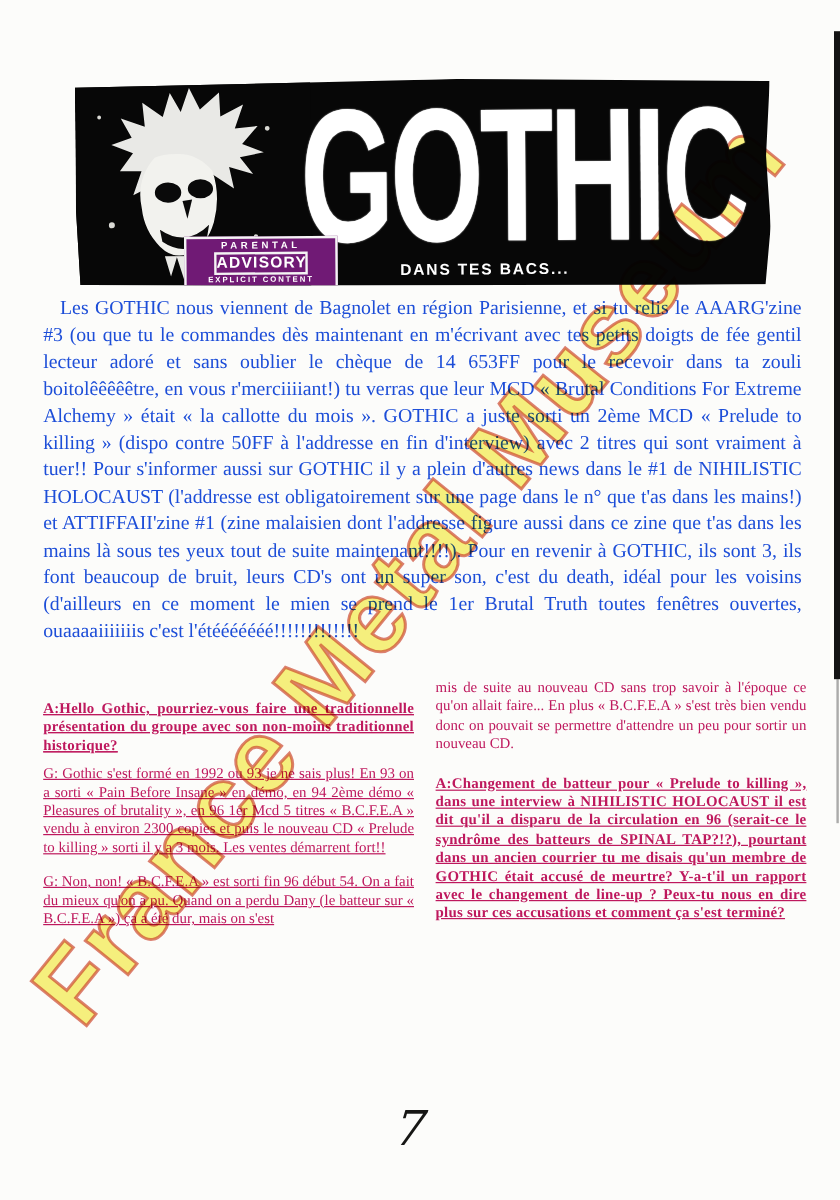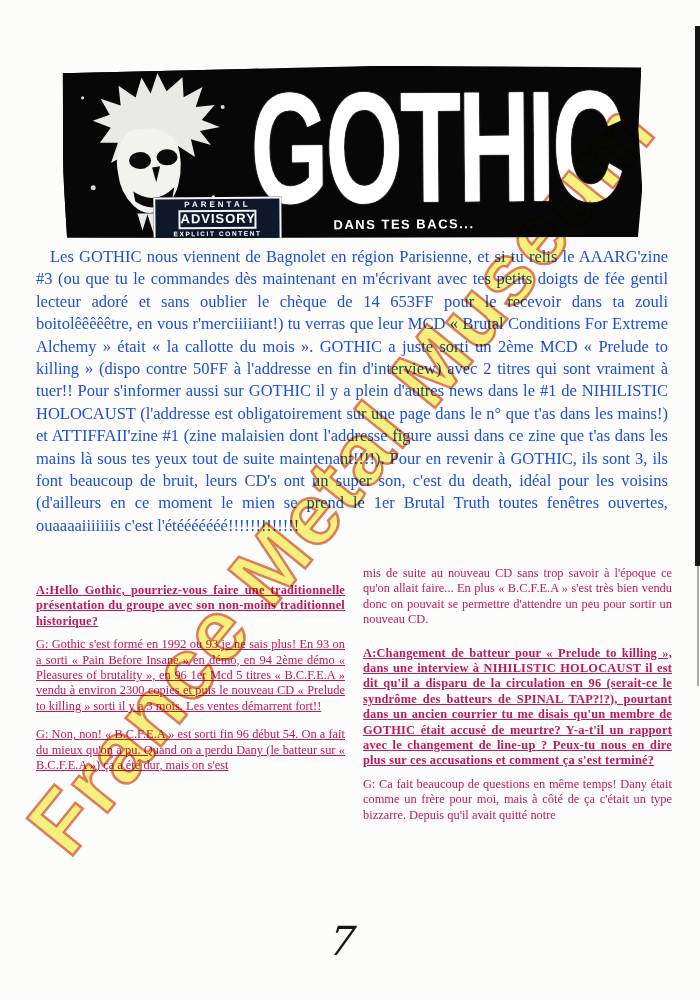--- a/index.html
+++ b/index.html
@@ -22,21 +22,21 @@
     font-size:100px; letter-spacing:-3px; color:#ffffff;
     transform:scaleY(1.58); transform-origin:top center; line-height:1;
     text-shadow:0 0 1px #fff;
   }
   .tagline {
     position:absolute; left:270px; bottom:7px; color:#ffffff;
     font-family:"Liberation Sans", sans-serif; font-weight:700;
     font-size:13px; letter-spacing:1.5px;
   }
   .advisory {
-    position:absolute; left:90px; top:130px; width:124px; background:#0f172a;
+    position:absolute; left:90px; top:130px; width:124px; background:#701a75;
     border:2px solid #f4f4f4; text-align:center; color:#fff;
     font-family:"Liberation Sans", sans-serif; padding:1px 0 2px 0;
   }
   .advisory .l1 { font-size:8px; letter-spacing:3px; font-weight:700; }
   .advisory .l2 { font-size:13px; font-weight:900; letter-spacing:1px; border:2px solid #f4f4f4; margin:1px 23px; line-height:1.15; }
   .advisory .l3 { font-size:6.5px; letter-spacing:1.6px; font-weight:700; margin-top:1px; }
 
   
   .intro {
     position:absolute; left:36px; top:246px; width:632px;
@@ -117,21 +117,20 @@
 
   <div class="columns">
     <div class="col col-left">
         <p class="q">A:Hello Gothic, pourriez-vous faire une traditionnelle présentation du groupe avec son non-moins traditionnel historique?</p>
         <p class="a">G: Gothic s'est formé en 1992 ou 93 je ne sais plus! En 93 on a sorti « Pain Before Insane » en démo, en 94 2ème démo « Pleasures of brutality », en 96 1er Mcd 5 titres « B.C.F.E.A » vendu à environ 2300 copies et puis le nouveau CD « Prelude to killing » sorti il y a 3 mois. Les ventes démarrent fort!!</p>
         <p class="a">G: Non, non! « B.C.F.E.A » est sorti fin 96 début 54. On a fait du mieux qu'on a pu. Quand on a perdu Dany (le batteur sur « B.C.F.E.A ») ça a été dur, mais on s'est</p>
       </div>
     <div class="col col-right">
         <p class="a">mis de suite au nouveau CD sans trop savoir à l'époque ce qu'on allait faire... En plus « B.C.F.E.A » s'est très bien vendu donc on pouvait se permettre d'attendre un peu pour sortir un nouveau CD.</p>
         <p class="q">A:Changement de batteur pour « Prelude to killing », dans une interview à NIHILISTIC HOLOCAUST il est dit qu'il a disparu de la circulation en 96 (serait-ce le syndrôme des batteurs de SPINAL TAP?!?), pourtant dans un ancien courrier tu me disais qu'un membre de GOTHIC était accusé de meurtre? Y-a-t'il un rapport avec le changement de line-up ? Peux-tu nous en dire plus sur ces accusations et comment ça s'est terminé?</p>
-        <p class="a">G: Ca fait beaucoup de questions en même temps! Dany était comme un frère pour moi, mais à côté de ça c'était un type bizzarre. Depuis qu'il avait quitté notre</p>
       </div>
   </div>
 
   <div class="page-number">7</div>
 
   <div class="watermark">France Metal Museum</div>
 
   <div class="scan-edge-right"></div>
   <div class="scan-edge-right-faint"></div>
 

